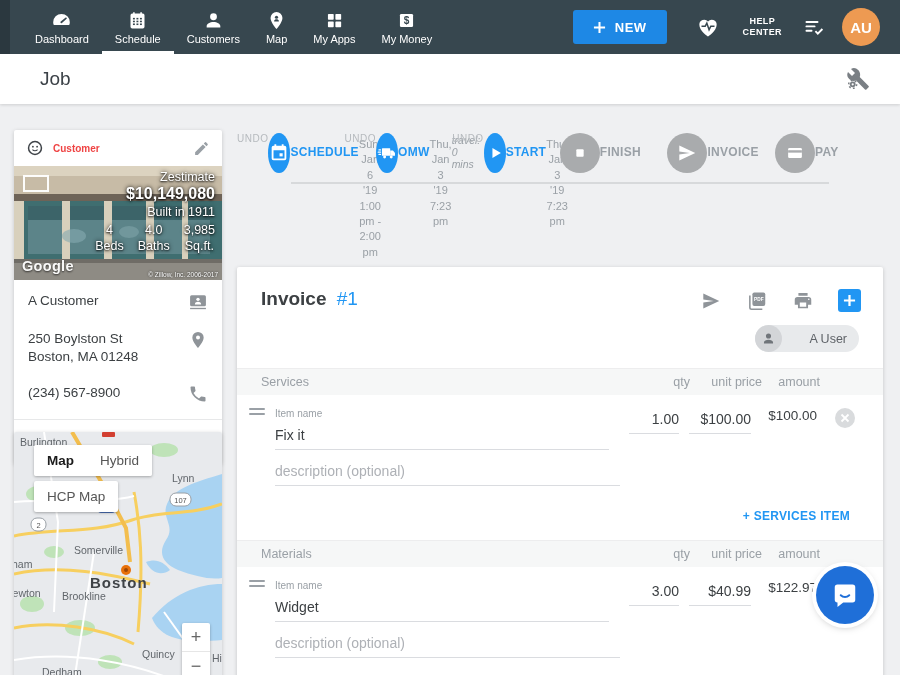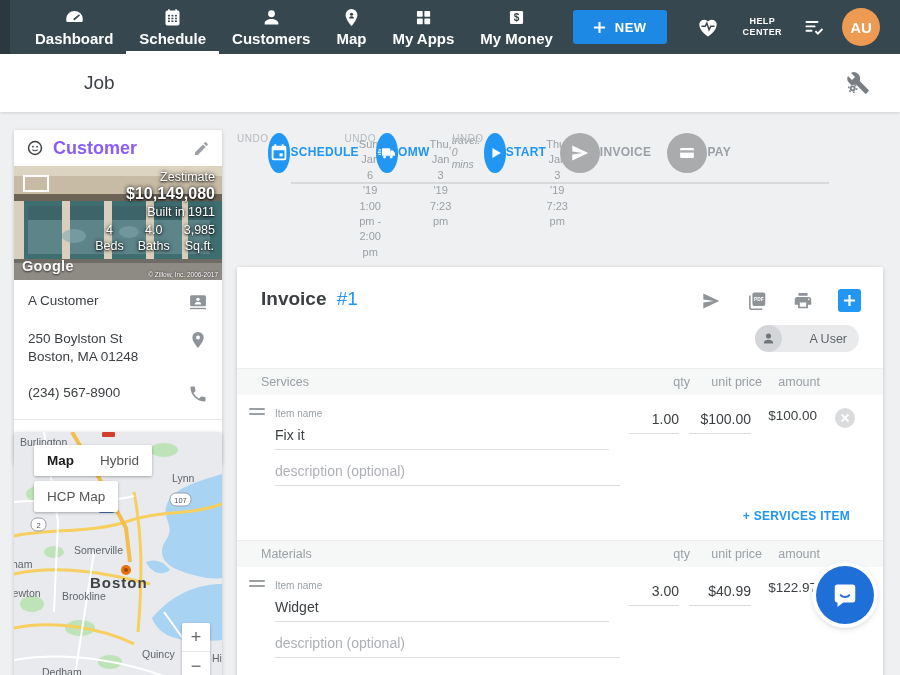--- a/index.html
+++ b/index.html
@@ -5,44 +5,44 @@
   * { margin:0; padding:0; box-sizing:border-box; }
   html,body { width:900px; height:675px; }
   body { font-family:"Liberation Sans", sans-serif; background:#EFF0F2; }
   .screen { position:relative; width:900px; height:675px; overflow:hidden; background:#EFF0F2; }
 
   
   .topnav { position:absolute; top:0; left:0; width:900px; height:54px; background:#37474F; display:flex; align-items:center; z-index:30; }
   .nav-edge { width:10px; height:54px; background:#2B383F; margin-right:12px; }
   .nav-item { height:54px; padding:0 13px; display:flex; flex-direction:column; align-items:center; justify-content:center; color:#FFF; cursor:pointer; }
   .nav-item svg { width:21px; height:21px; margin-bottom:2px; }
-  .nav-item .nav-label { font-size:15px; font-weight:bold; white-space:nowrap; }
+  .nav-item .nav-label { font-size:11px; font-weight:normal; white-space:nowrap; }
   .nav-item.active { box-shadow: inset 0 -3px 0 #FFF; }
   .nav-right { margin-left:auto; display:flex; align-items:center; padding-right:20px; }
   .new-btn { background:#1E88E5; color:#FFF; font-size:13px; font-weight:bold; letter-spacing:.5px; border:none; border-radius:3px; height:34px; padding:0 20px; display:flex; align-items:center; gap:9px; cursor:pointer; }
   .new-btn svg { width:13px; height:13px; }
   .heart-wrap { margin-left:28px; }
   .heart-wrap svg { width:26px; height:26px; display:block; }
   .help-center { margin-left:22px; color:#FFF; font-size:9px; font-weight:bold; letter-spacing:.4px; text-align:center; line-height:1.25; cursor:pointer; }
   .tasks-wrap { margin-left:20px; }
   .tasks-wrap svg { width:24px; height:24px; display:block; }
   .avatar { margin-left:16px; width:38px; height:38px; border-radius:50%; background:#ED9A52; color:#FFF; font-size:15px; font-weight:bold; display:flex; align-items:center; justify-content:center; cursor:pointer; }
 
   
-  .jobbar { position:absolute; top:54px; left:0; width:900px; height:58px; background:#FFF; box-shadow:0 1px 3px rgba(0,0,0,.14); display:flex; align-items:center; z-index:20;padding-left:44px; }
+  .jobbar { position:absolute; top:54px; left:0; width:900px; height:50px; background:#FFF; box-shadow:0 1px 3px rgba(0,0,0,.14); display:flex; align-items:center; z-index:20; }
   .job-title { font-size:19px; color:#3C4248; margin-left:40px; }
   .job-tools { margin-left:auto; margin-right:30px; cursor:pointer; }
   .job-tools svg { width:24px; height:24px; display:block; }
 
   
   .card { background:#FFF; box-shadow:0 1px 4px rgba(0,0,0,.18); border-radius:2px; }
   .customer-card { position:absolute; left:14px; top:130px; width:208px; }
   .cust-head { height:36px; display:flex; align-items:center; padding:0 12px; }
   .cust-head svg { width:18px; height:18px; }
-  .cust-title { font-size:18px; font-weight:bold; color:#8b5cf6; margin-left:9px; flex:1; }
+  .cust-title { font-size:10px; font-weight:bold; color:#ef4444; margin-left:9px; flex:1; }
   .edit-btn svg { width:17px; height:17px; display:block; cursor:pointer; }
 
   .photo { position:relative; width:208px; height:114px; overflow:hidden; }
   .photo svg.bg { position:absolute; inset:0; }
   .photo-frame { position:absolute; left:9px; top:9px; width:26px; height:17px; border:2px solid #FFF; opacity:.95; }
   .zill { position:absolute; right:7px; top:4px; text-align:right; color:#FFF; text-shadow:0 0 4px rgba(0,0,0,.9), 0 1px 2px rgba(0,0,0,.8); }
   .zill .z1 { font-size:12.5px; }
   .zill .z2 { font-size:16px; font-weight:bold; margin-top:1px; }
   .zill .z3 { font-size:12.5px; margin-top:2px; }
   .zstats { display:flex; justify-content:flex-end; gap:14px; margin-top:3px; }
@@ -466,20 +466,29 @@
         <div class="undo">UNDO</div>
         <div class="tl-circle done">
           <svg viewBox="0 0 24 24">
               <path d="M9.2 6.6v10.8L18.4 12z" fill="#fff"></path>
             </svg>
         </div>
         <div class="tl-label done">START</div>
         <div class="tl-date"><span>Thu, Jan 3 '19</span><br><span>7:23 pm</span></div>
       </div>
 
+      <div class="tl-step">
+        <div class="undo"></div>
+        <div class="tl-circle todo">
+          <svg viewBox="0 0 24 24">
+              <rect x="8" y="8" width="8" height="8" rx="1" fill="#fff"></rect>
+            </svg>
+        </div>
+        <div class="tl-label todo">FINISH</div>
+      </div>
 
       <div class="tl-step">
         <div class="undo"></div>
         <div class="tl-circle todo">
           <svg viewBox="0 0 24 24">
               <path d="M3.6 20.2L21 12 3.6 3.8v6.5L15 12 3.6 13.7z" fill="#fff"></path>
             </svg>
         </div>
         <div class="tl-label todo">INVOICE</div>
       </div>

